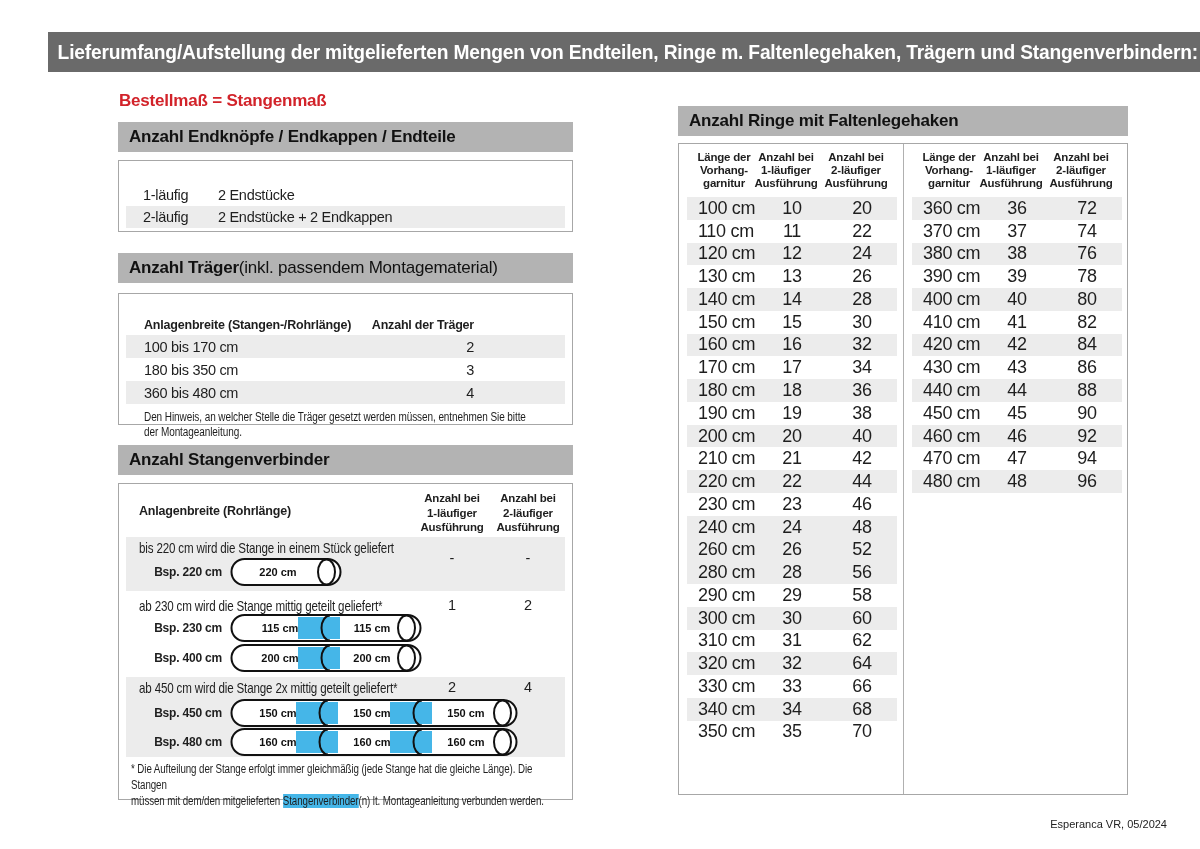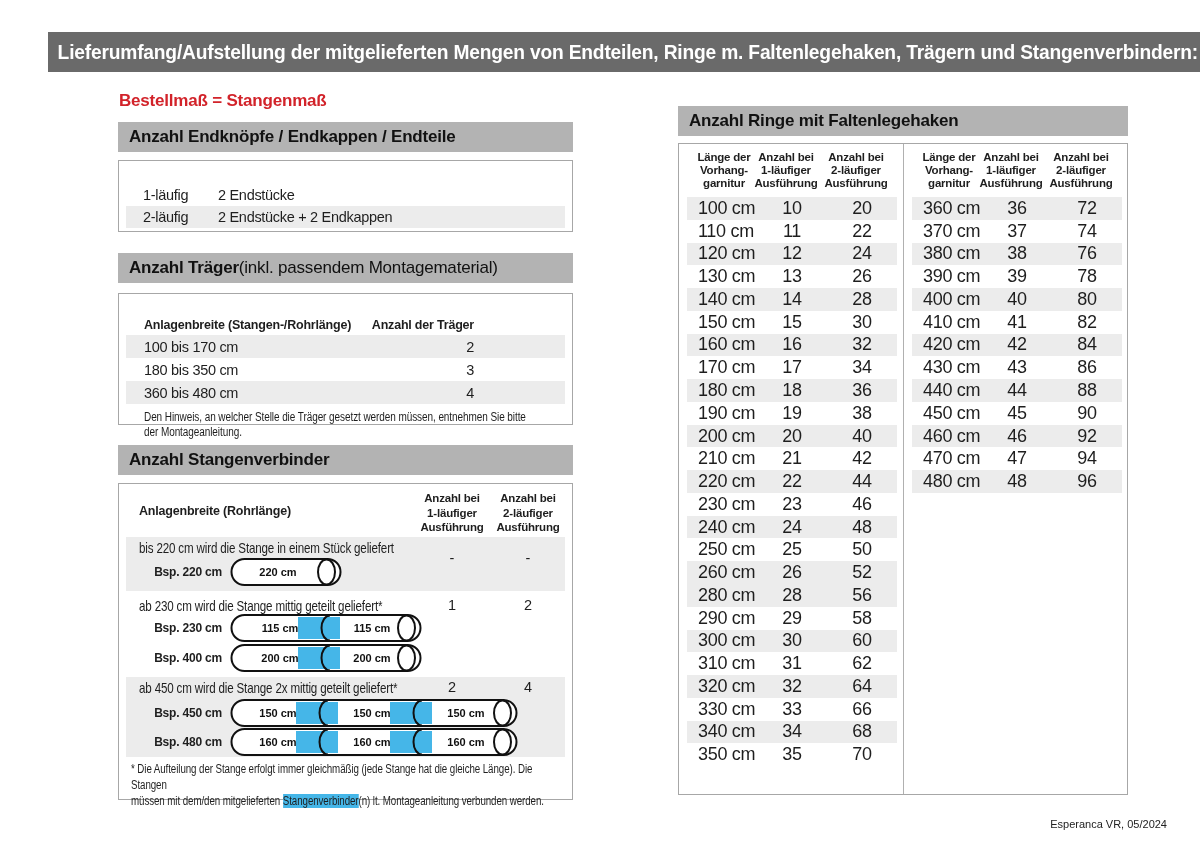--- a/index.html
+++ b/index.html
@@ -352,25 +352,20 @@
             <span class="rc c2">23</span>
             <span class="rc c3">46</span>
           </div>
 
           <div class="ring-row stripe">
             <span class="rc c1">240 cm</span>
             <span class="rc c2">24</span>
             <span class="rc c3">48</span>
           </div>
 
-          <div class="ring-row">
-            <span class="rc c1">250 cm</span>
-            <span class="rc c2">25</span>
-            <span class="rc c3">50</span>
-          </div>
 
           <div class="ring-row stripe">
             <span class="rc c1">260 cm</span>
             <span class="rc c2">26</span>
             <span class="rc c3">52</span>
           </div>
 
 
           <div class="ring-row stripe">
             <span class="rc c1">280 cm</span>

